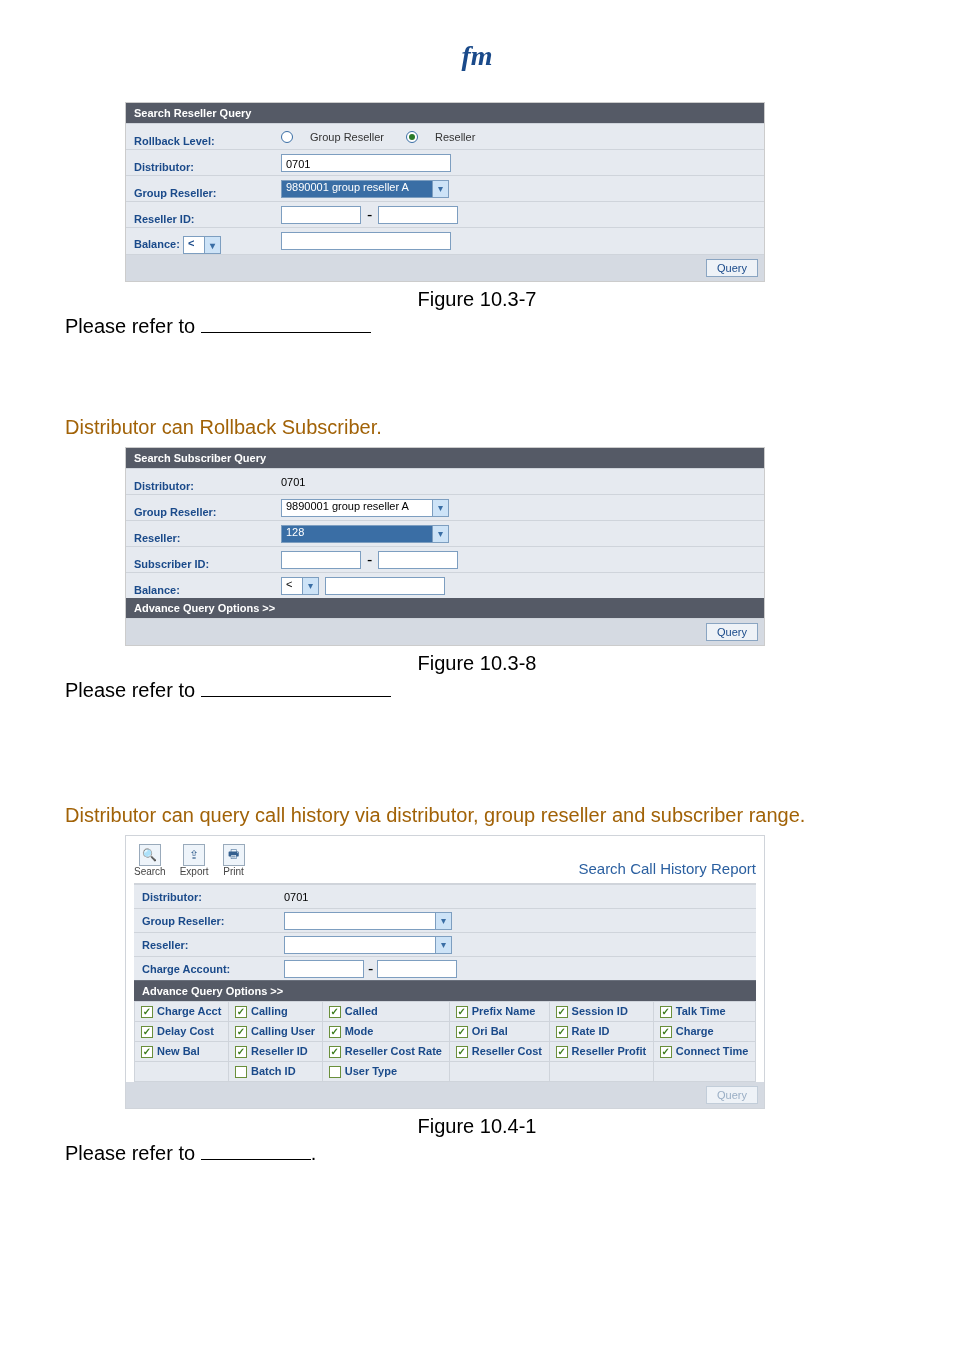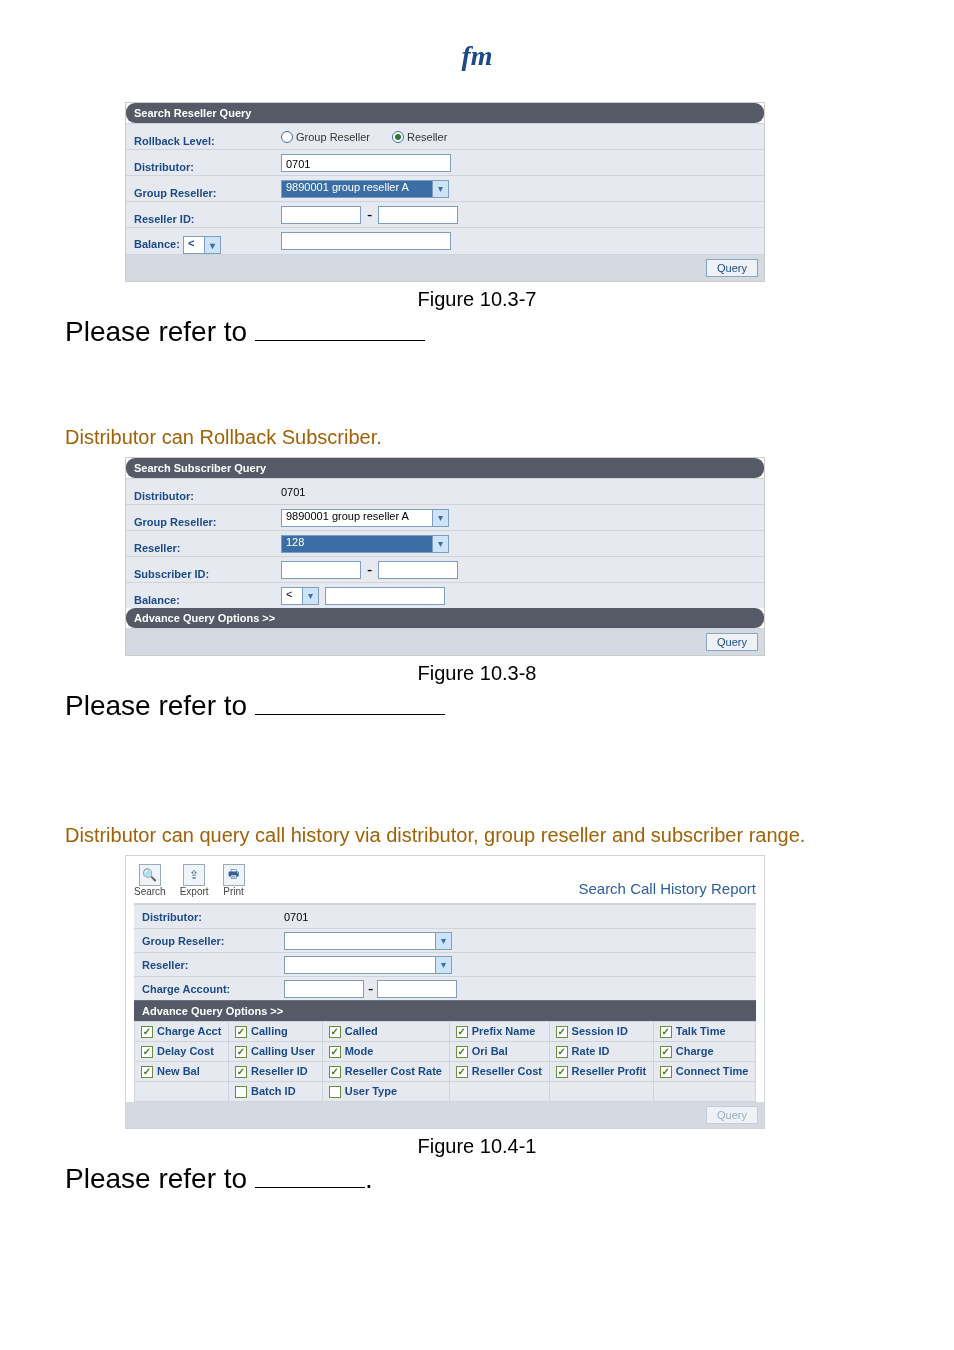--- a/index.html
+++ b/index.html
@@ -25,40 +25,39 @@
     margin: 0 0 0 60px;
     width: 640px;
     border: 1px solid #ccc;
   }
   .panel-header {
     background: #555a66;
     color: #fff;
     font-size: 11px;
     font-weight: bold;
     padding: 4px 8px;
-    border-radius: 9px;
   }
   .form-row {
     display: flex;
     align-items: center;
     background: #e6eaf0;
     border-top: 1px solid #cfd4db;
     min-height: 26px;
   }
   .form-row:first-of-type { border-top: none; }
   .form-label {
     width: 155px;
     font-size: 11px;
     font-weight: bold;
     color: #1a4a8a;
     padding-left: 8px;
     margin-top: 8px;
   }
   .form-value { flex: 1; display:flex; align-items:center; gap:6px; padding:2px 0;}
-  .radio { display:inline-flex; align-items:center; font-size:11px; color:#333; gap:3px; }
+  .radio { display:inline-flex; align-items:center; font-size:11px; color:#333; gap:17px; }
   .radio-circle {
     width:12px; height:12px; border-radius:50%;
     border:1px solid #3a6ea5; display:inline-flex;
     align-items:center; justify-content:center; background:#fff;
   }
   .radio-circle.filled::after{
     content:""; width:6px; height:6px; border-radius:50%;
     background:#2a7a2a; display:block;
   }
   .text-input {
@@ -83,21 +82,21 @@
   .mini-select { min-width:20px !important; }
   .footer-row {
     background:#d5dae2; display:flex; justify-content:flex-end;
     padding:4px 6px; border-top:1px solid #cfd4db;
   }
   .query-btn {
     font-size:11px; color:#1a4a8a; background:#eef2f7;
     border:1px solid #8aa5c2; padding:2px 10px;
   }
   .fig-caption { text-align:center; font-size:20px; color:#000; margin:6px 0 2px; }
-  .refer-line { font-size:28px; color:#000; margin: 0 0 28px 0; }
+  .refer-line { font-size:20px; color:#000; margin: 0 0 28px 0; }
   .refer-line .blank { display:inline-block; border-bottom:1px solid #000; width:170px; height:1em; vertical-align:baseline;}
   .section-gap { height: 24px; }
   .para { font-size:20px; color:#a16207; line-height:1.35; margin: 24px 0 6px 0;}
   
   .report-wrap {
     margin-left:60px; width:640px; border:1px solid #d0d4da;
     padding: 8px 8px 0 8px;
   }
   .toolbar { display:flex; align-items:flex-end; justify-content:space-between; padding-bottom:6px; border-bottom:1px solid #d0d4da;}
   .toolbar-icons { display:flex; gap:14px; }

